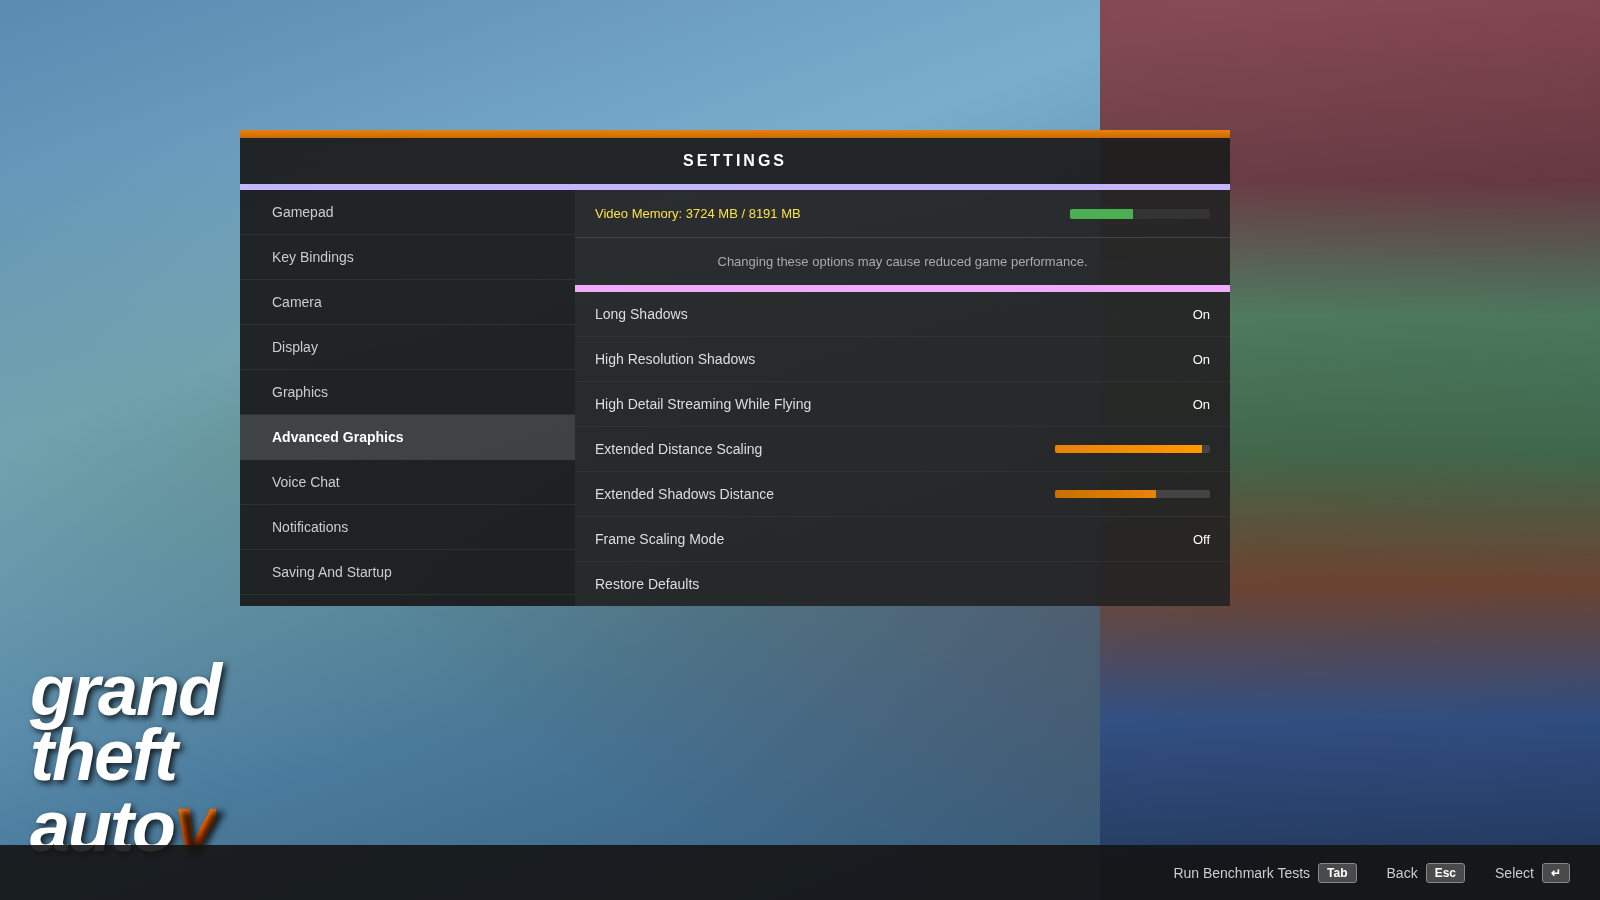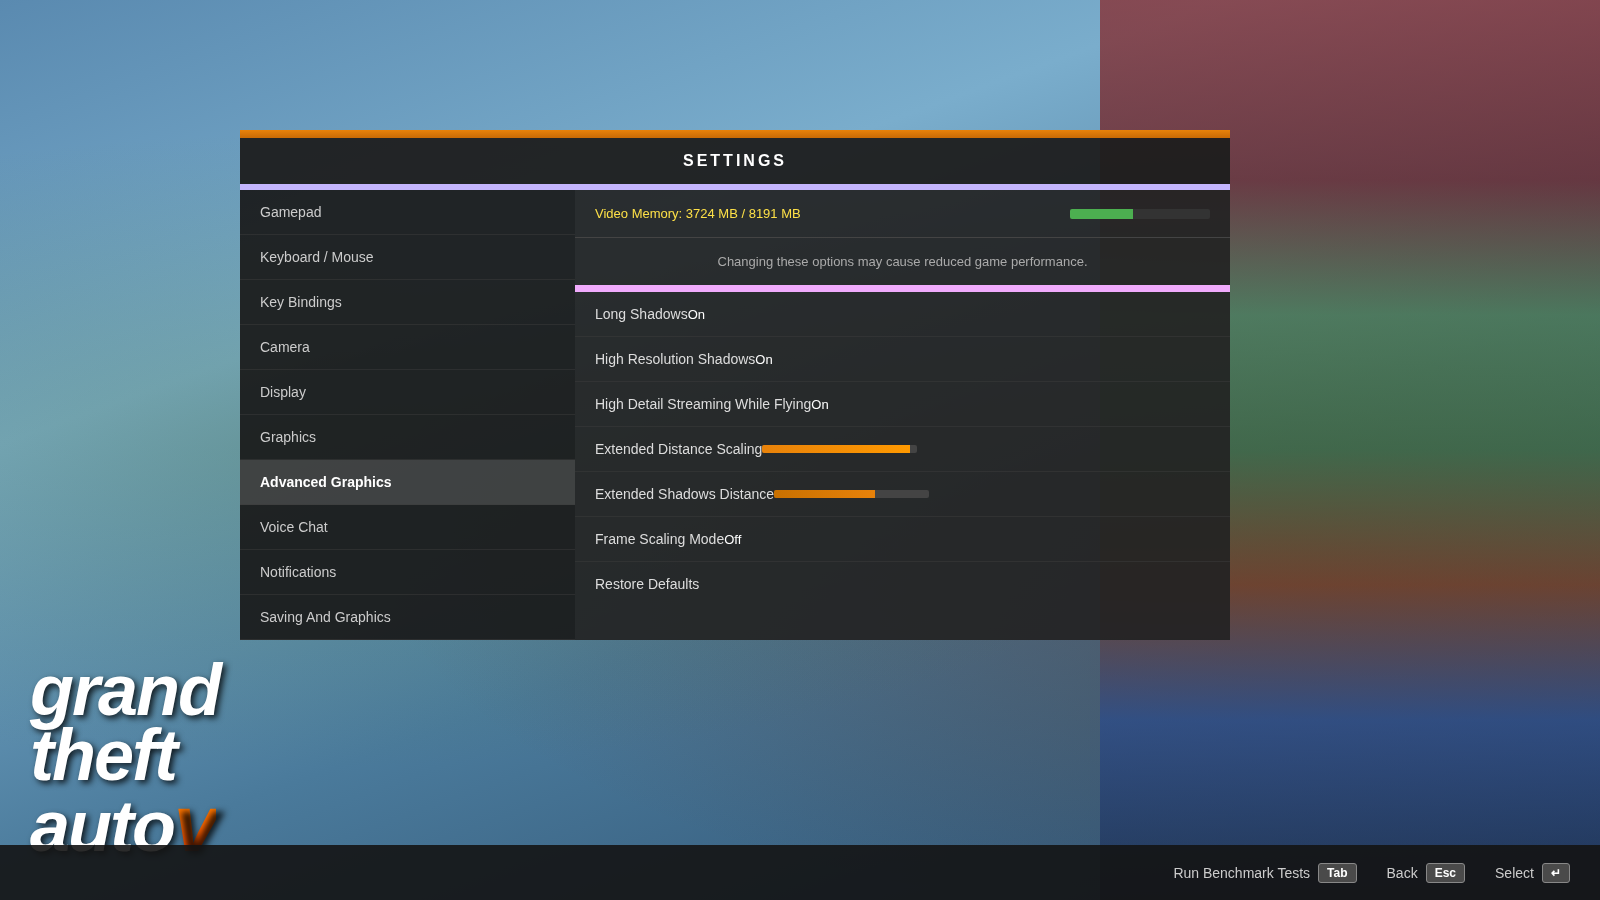--- a/index.html
+++ b/index.html
@@ -106,21 +106,21 @@
     }
 
     
     .settings-sidebar {
       width: 335px;
       background: rgba(25, 25, 25, 0.92);
       flex-shrink: 0;
     }
 
     .sidebar-item {
-      padding: 14px 20px;
+      padding: 14px 32px;
       color: #cccccc;
       font-size: 14px;
       cursor: pointer;
       border-bottom: 1px solid rgba(60,60,60,0.5);
       transition: background 0.1s;
     }
 
     .sidebar-item.active {
       background: rgba(255,255,255,0.15);
       color: #ffffff;
@@ -162,20 +162,21 @@
       padding: 16px 20px;
       color: #aaaaaa;
       font-size: 13px;
       text-align: center;
       border-bottom: 7px solid #f0abfc;
     }
 
     .setting-row {
       display: flex;
       align-items: center;
+      justify-content: space-between;
       padding: 14px 20px;
       border-bottom: 1px solid rgba(60,60,60,0.5);
       color: #cccccc;
       font-size: 14px;
     }
 
     .setting-label {
       color: #dddddd;
     }
 
@@ -264,29 +265,28 @@
 <div class="settings-modal">
   <div class="settings-title-bar"></div>
   <div class="settings-header">
     <span class="settings-header-text">SETTINGS</span>
   </div>
   <div class="settings-body">
 
     <div class="settings-sidebar">
 
     <div class="sidebar-item">Gamepad</div>
-        <div class="sidebar-item">Keyboard / Mouse</div>
         <div class="sidebar-item">Key Bindings</div>
         <div class="sidebar-item">Camera</div>
         <div class="sidebar-item">Display</div>
         <div class="sidebar-item">Graphics</div>
         <div class="sidebar-item active">Advanced Graphics</div>
         <div class="sidebar-item">Voice Chat</div>
         <div class="sidebar-item">Notifications</div>
-        <div class="sidebar-item">Saving And Graphics</div>
+        <div class="sidebar-item">Saving And Startup</div>
       </div>
 
     <div class="settings-content">
 
       <div class="video-memory-bar">
         <span>Video Memory: 3724 MB / 8191 MB</span>
         <div class="vram-progress">
           <div class="vram-fill"></div>
         </div>
       </div>

